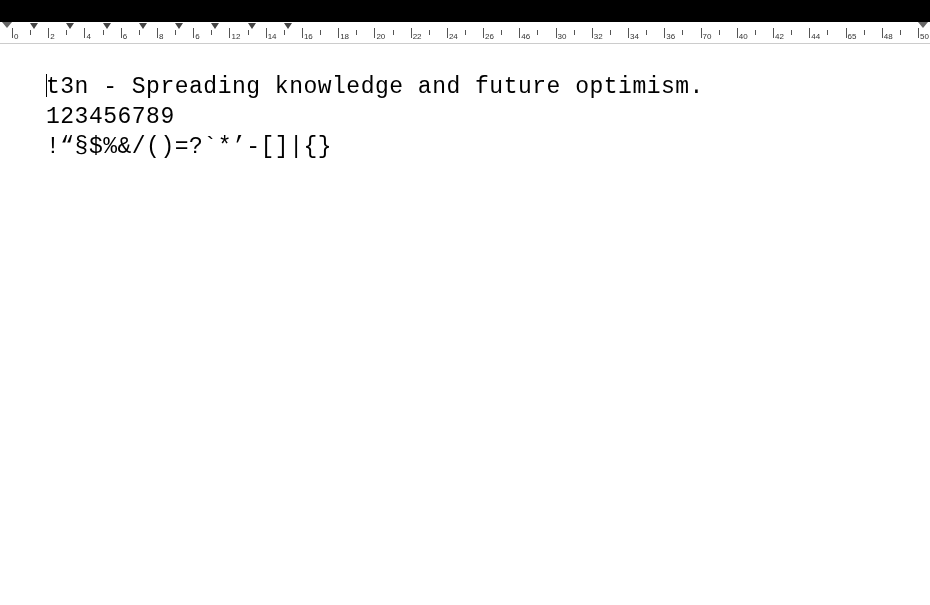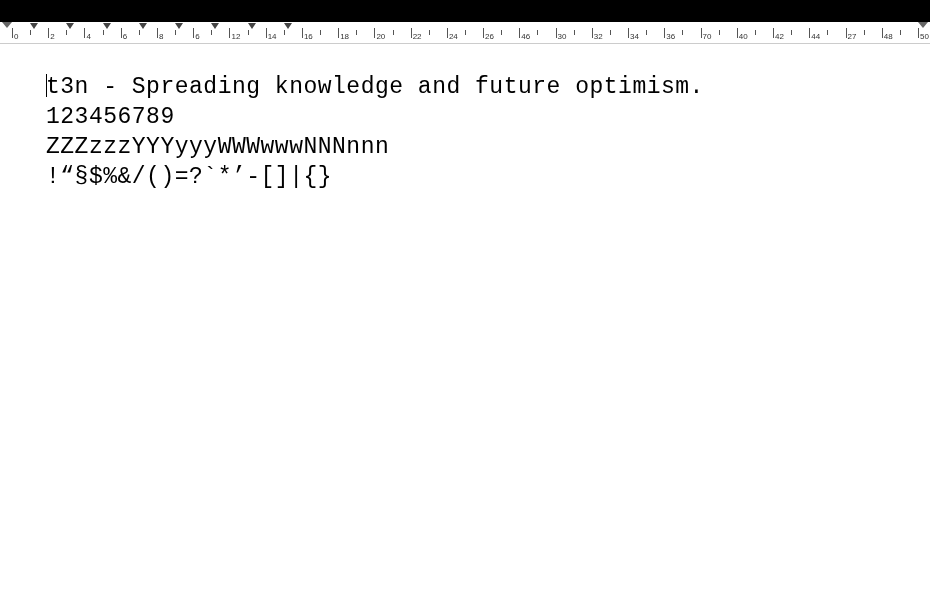--- a/index.html
+++ b/index.html
@@ -155,21 +155,21 @@
       <div class="ruler-tick major" style="--xpos: 724.8000000000001px;"></div>
       <div class="ruler-label" style="--xpos: 724.8000000000001px;">40</div>
       <div class="ruler-tick minor" style="--xpos: 742.92px;"></div>
       <div class="ruler-tick major" style="--xpos: 761.04px;"></div>
       <div class="ruler-label" style="--xpos: 761.04px;">42</div>
       <div class="ruler-tick minor" style="--xpos: 779.16px;"></div>
       <div class="ruler-tick major" style="--xpos: 797.28px;"></div>
       <div class="ruler-label" style="--xpos: 797.28px;">44</div>
       <div class="ruler-tick minor" style="--xpos: 815.4px;"></div>
       <div class="ruler-tick major" style="--xpos: 833.52px;"></div>
-      <div class="ruler-label" style="--xpos: 833.52px;">27</div>
+      <div class="ruler-label" style="--xpos: 833.52px;">65</div>
       <div class="ruler-tick minor" style="--xpos: 851.64px;"></div>
       <div class="ruler-tick major" style="--xpos: 869.76px;"></div>
       <div class="ruler-label" style="--xpos: 869.76px;">48</div>
       <div class="ruler-tick minor" style="--xpos: 887.88px;"></div>
       <div class="ruler-tick major" style="--xpos: 906px;"></div>
       <div class="ruler-label" style="--xpos: 906px;">50</div>
       <div class="tab-stop" style="--xpos: 18.12px;">
         <svg width="8" height="8" viewBox="0 0 8 8">
           <polygon points="0,0 8,0 4,6" fill="#444"></polygon>
         </svg>
@@ -213,15 +213,14 @@
   <div class="margin-marker-right">
     <svg width="10" height="10" viewBox="0 0 10 10">
       <polygon points="0,0 10,0 5,6" fill="#666"></polygon>
     </svg>
   </div>
 </div>
 
 <div class="doc-area">
   <div class="doc-line"><span class="cursor-caret"></span><span>t3n - Spreading knowledge and future optimism.</span></div>
   <div class="doc-line"><span>123456789</span></div>
-  <div class="doc-line"><span>ZZZzzzYYYyyyWWWwwwNNNnnn</span></div>
   <div class="doc-line"><span>!“§$%&amp;/()=?`*’-[]|{}</span></div>
 </div>
 
 </body></html>

